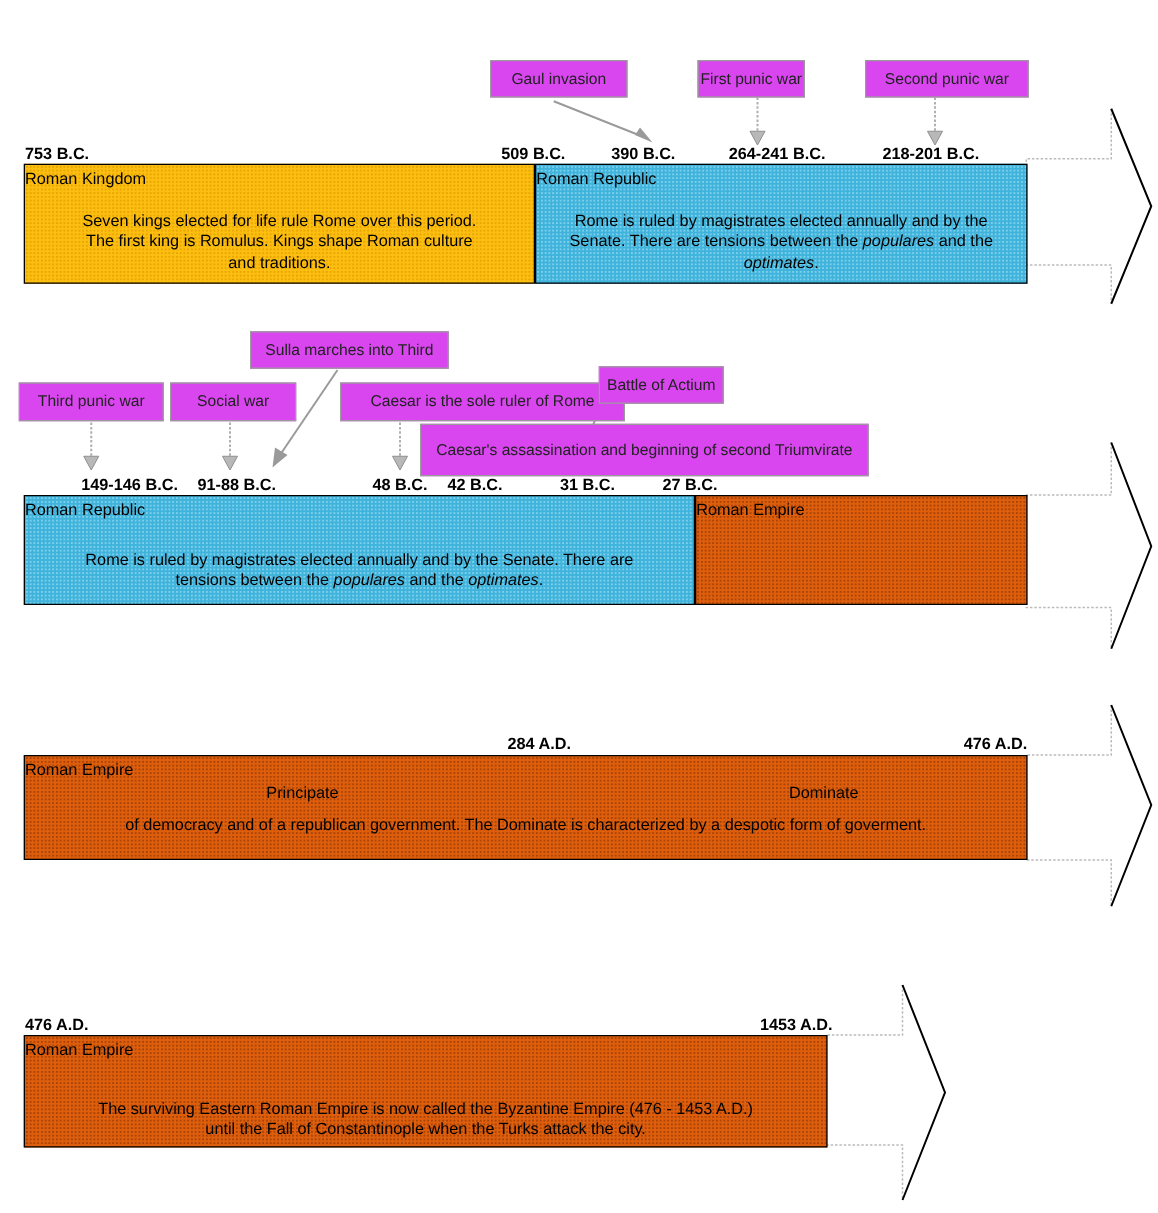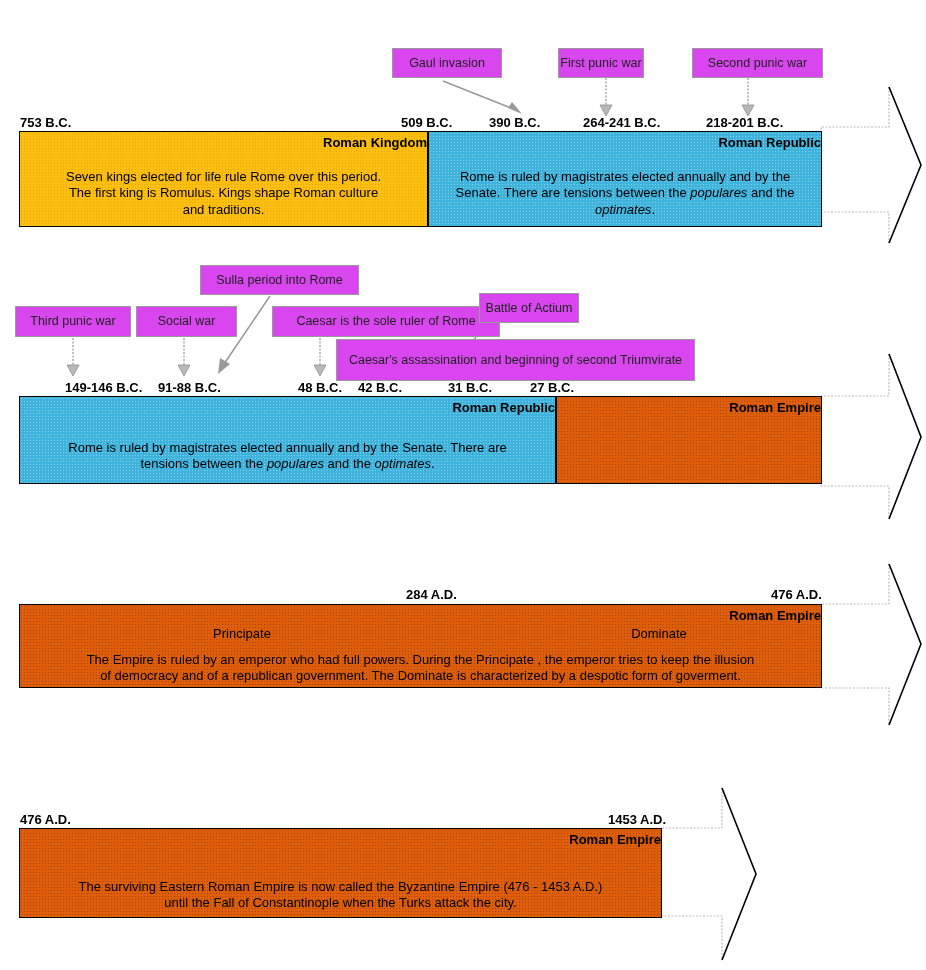--- a/index.html
+++ b/index.html
@@ -81,23 +81,23 @@
     background-color: #de5e0c;
     background-image:
       radial-gradient(#a94409 0.6px, transparent 0.7px);
     background-size: 3px 3px;
   }
   .seg-title {
     position: absolute;
     left: 0;
     right: 0;
     top: 3px;
-    text-align: right;
-    font-size: 13px;
-    font-weight: bold;
+    text-align: left;
+    font-size: 13px;
+    font-weight: normal;
     color: #000000;
   }
   .seg-sub {
     position: absolute;
     text-align: center;
     font-size: 13px;
     color: #000000;
   }
   .seg-desc {
     position: absolute;
@@ -173,21 +173,21 @@
           <span>Senate. There are tensions between the </span><em>populares</em><span> and the</span>
         </div>
         <div>
           <em>optimates</em><span>.</span>
         </div>
       </div>
     </div>
   </div>
 
   <div class="callout" style="left:200px; top:265px; width:159px; height:30px;">
-    <span>Sulla period into Rome</span>
+    <span>Sulla marches into Third</span>
   </div>
   <div class="callout" style="left:15px; top:306px; width:116px; height:31px;">
     <span>Third punic war</span>
   </div>
   <div class="callout" style="left:136px; top:306px; width:101px; height:31px;">
     <span>Social war</span>
   </div>
   <div class="callout" style="left:272px; top:306px; width:228px; height:31px;">
     <span>Caesar is the sole ruler of Rome</span>
   </div>
@@ -256,21 +256,20 @@
     <polyline points="69,2 69,42 1,42 1,126 69,126 69,163" fill="#ffffff" stroke="#bbbbbb" stroke-width="1.2" stroke-dasharray="2 1.5"></polyline>
     <polyline points="69,2 101,82 69,163" fill="none" stroke="#000000" stroke-width="1.6"></polyline>
   </svg>
 
   <div class="band" style="left:19px; top:604px; width:803px; height:84px;">
     <div class="seg rust" style="left:0; top:0; width:803px; height:84px;">
       <div class="seg-title">Roman Empire</div>
       <div class="seg-sub" style="left:0; top:21px; width:444px;">Principate</div>
       <div class="seg-sub" style="left:460px; top:21px; width:358px;">Dominate</div>
       <div class="seg-desc" style="top:47px;">
-        <div>The Empire is ruled by an emperor who had full powers. During the Principate , the emperor tries to keep the illusion</div>
         <div>of democracy and of a republican government.  The Dominate is characterized by a despotic form of goverment.</div>
       </div>
     </div>
   </div>
 
   <div class="date-label" style="left:20px; top:812px;">476 A.D.</div>
   <div class="date-label" style="left:608px; top:812px;">1453 A.D.</div>
 
   <svg class="chev" style="left:660px; top:786px;" width="110" height="178" viewBox="0 0 110 178">
     <polyline points="62,2 62,42 1,42 1,130 62,130 62,174" fill="#ffffff" stroke="#bbbbbb" stroke-width="1.2" stroke-dasharray="2 1.5"></polyline>

